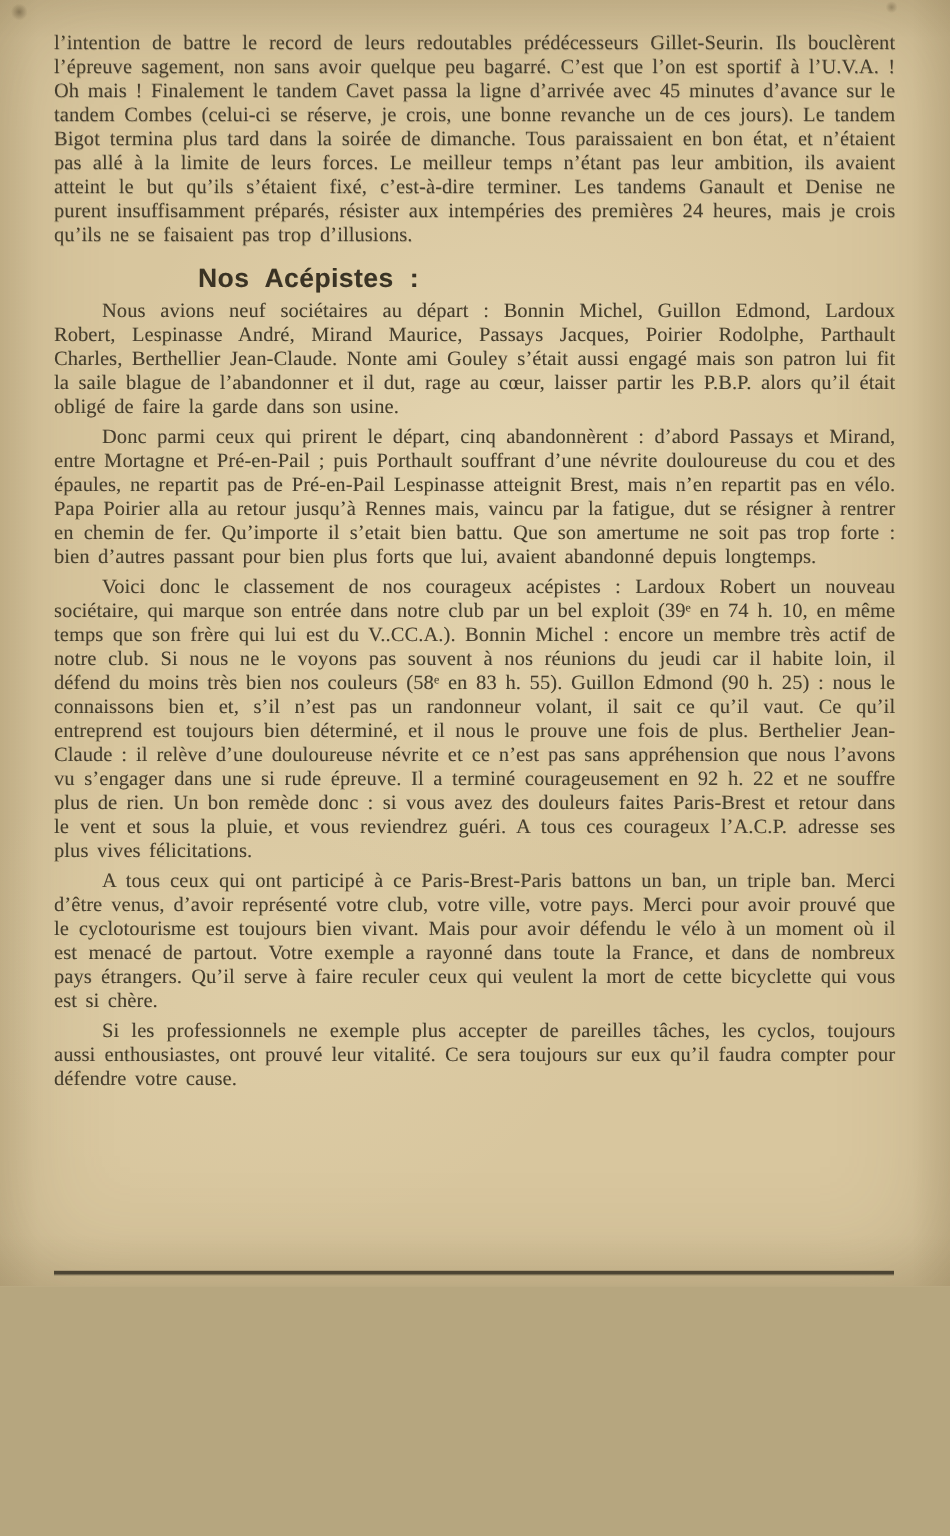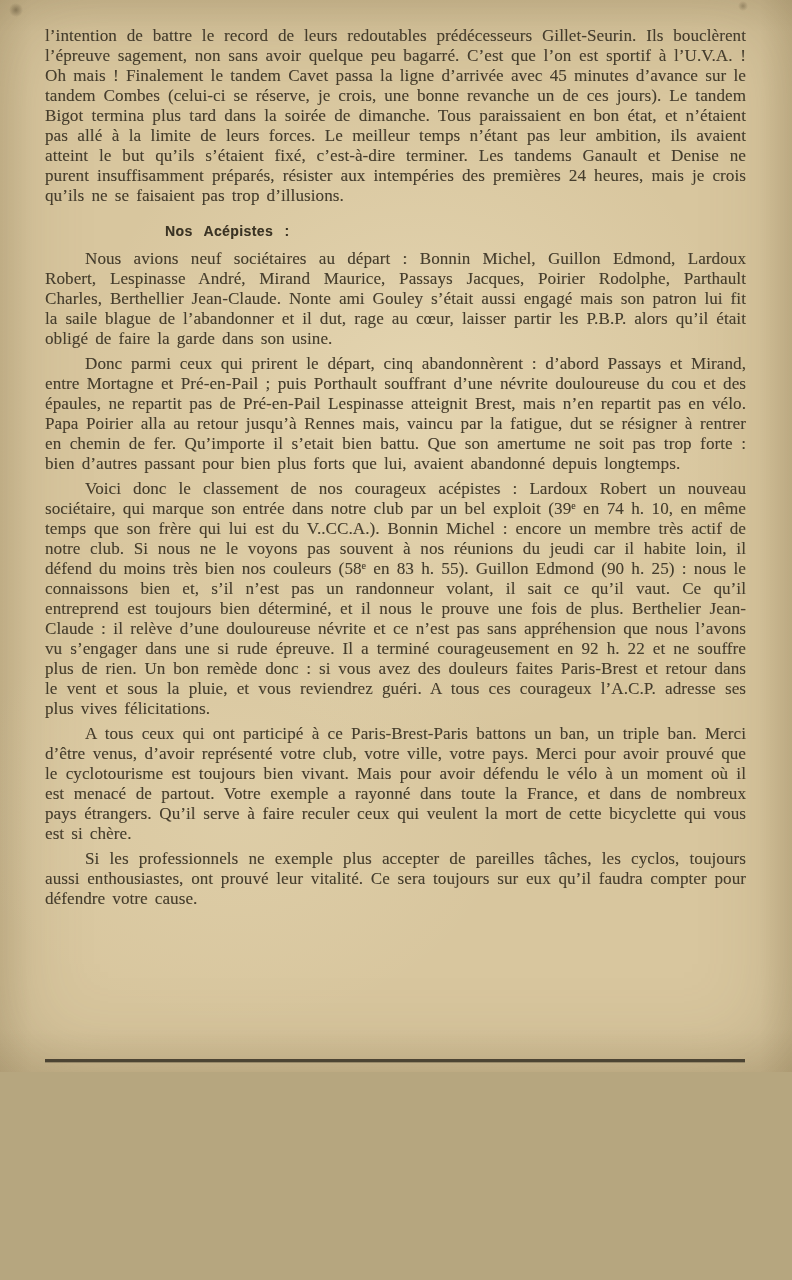--- a/index.html
+++ b/index.html
@@ -33,21 +33,21 @@
     text-indent:40px;
     word-spacing:0.16em;
     letter-spacing:0.1px;
     text-shadow:0.3px 0.3px 0 rgba(62,52,32,0.30);
   }
   .para.no-indent{text-indent:0;}
   .acepistes-heading{
     margin:15px 0 7px 120px;
     font-family:"Liberation Sans","DejaVu Sans",sans-serif;
     font-weight:bold;
-    font-size:14px;
+    font-size:22px;
     line-height:21px;
     letter-spacing:0.4px;
     word-spacing:7px;
     color:#3a3324;
     text-shadow:0.3px 0.3px 0 rgba(50,42,25,0.35);
   }
   .rule{
     position:absolute;
     left:45px;top:1059px;
     width:700px;height:0;

